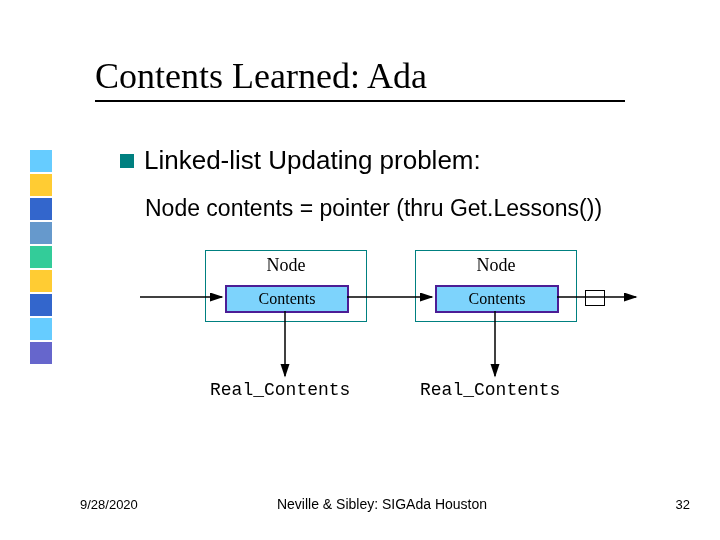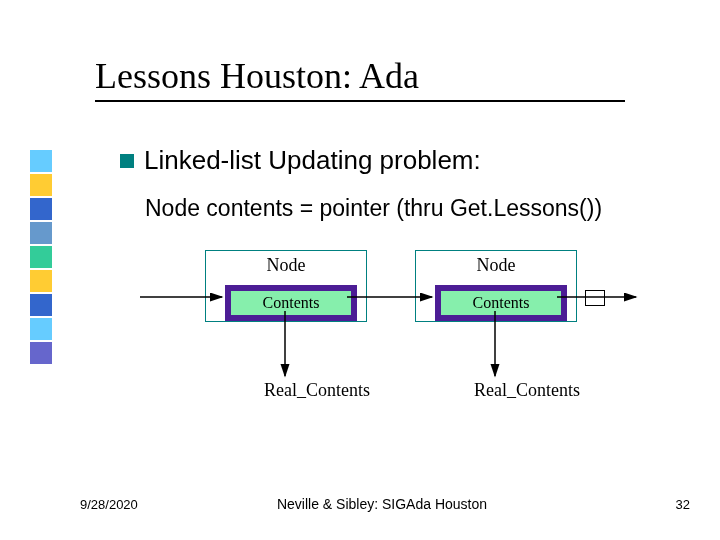--- a/index.html
+++ b/index.html
@@ -76,38 +76,39 @@
     border: 1.5px solid #008080;
     background: #fff;
     text-align: center;
   }
   .node-label {
     font-size: 18px;
     padding-top: 4px;
   }
   .contents-box {
     position: absolute;
-    border: 6px solid #4c1d95;
-    background: #86efac;
+    border: 2px solid #4c1d95;
+    background: #7dd3fc;
     font-size: 16px;
     display: flex;
     align-items: center;
     justify-content: center;
   }
   .small-box {
     position: absolute;
     width: 18px;
     height: 14px;
     border: 1px solid #000;
     background: #fff;
   }
   .real-label {
     position: absolute;
     font-size: 18px;
-    text-align: right;
+    text-align: left;
+    font-family: Liberation Mono, monospace;
   }
   .footer-date {
     position: absolute;
     left: 80px;
     bottom: 28px;
     font-family: Arial, Helvetica, sans-serif;
     font-size: 13px;
   }
   .footer-center {
     position: absolute;
@@ -143,21 +144,21 @@
   <div class="sq" style="background:#ffcc33"></div>
   <div class="sq" style="background:#3366cc"></div>
   <div class="sq" style="background:#6699cc"></div>
   <div class="sq" style="background:#33cc99"></div>
   <div class="sq" style="background:#ffcc33"></div>
   <div class="sq" style="background:#3366cc"></div>
   <div class="sq" style="background:#66ccff"></div>
   <div class="sq" style="background:#6666cc"></div>
 </div>
 
-<div class="title">Lessons Houston: Ada</div>
+<div class="title">Contents Learned: Ada</div>
 <div class="title-underline"></div>
 
 <div class="bullet-row">
   <div class="bullet-sq"></div>
   <div class="bullet-text">Linked-list Updating problem:</div>
 </div>
 
 <div class="subline">Node contents = pointer (thru Get.Lessons())</div>
 
 <div class="diagram">

